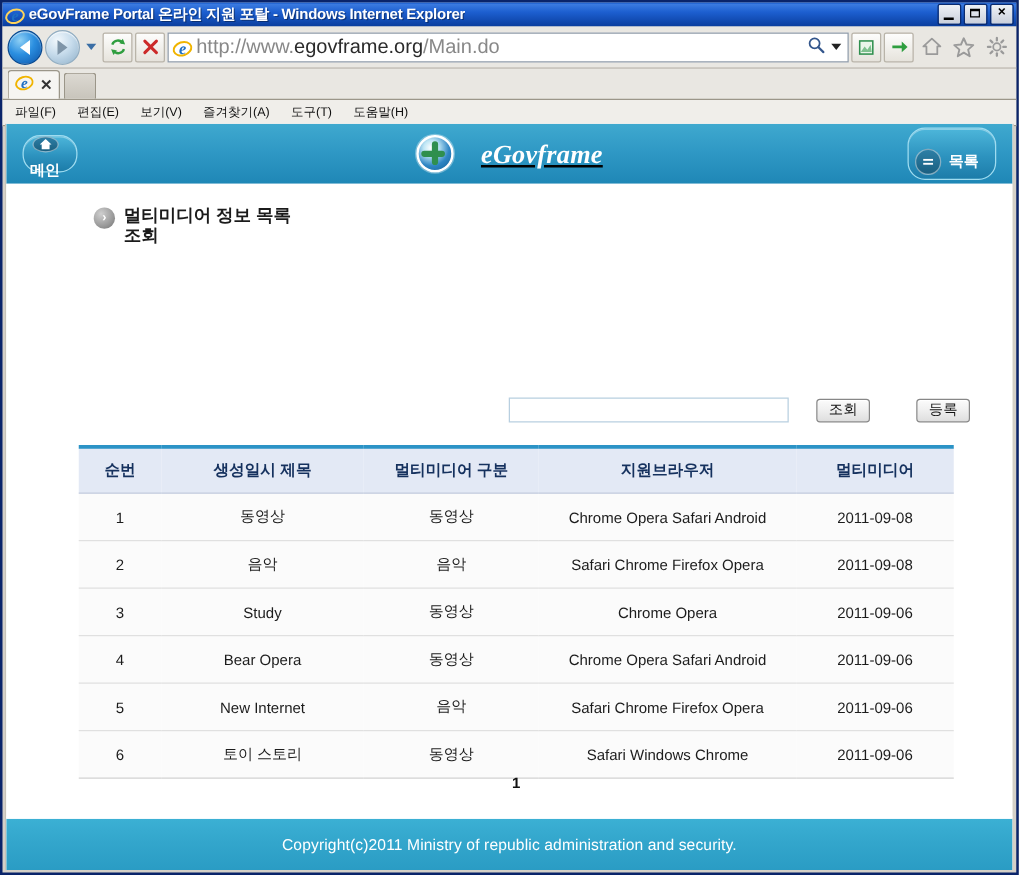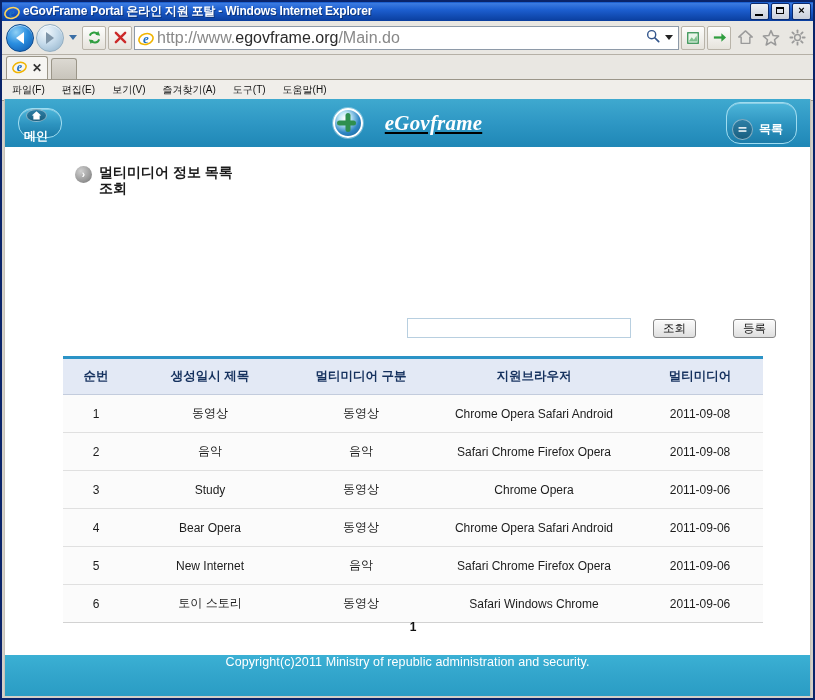--- a/index.html
+++ b/index.html
@@ -462,21 +462,21 @@
   }
 
   
   #site-footer {
     position: absolute;
     left: 0; right: 0; bottom: 0;
     height: 41px;
     background: linear-gradient(to bottom, #3bb0d4 0%, #33a6cc 45%, #2a9cc4 100%);
     border-top: 2px solid #ffffff;
     display: flex;
-    align-items: flex-start;
+    align-items: center;
     justify-content: center;
   }
   #site-footer .fcopy {
     color: #ffffff;
     font-size: 12.5px;
     letter-spacing: 0.1px;
   }
 </style>
 </head>
 <body>

